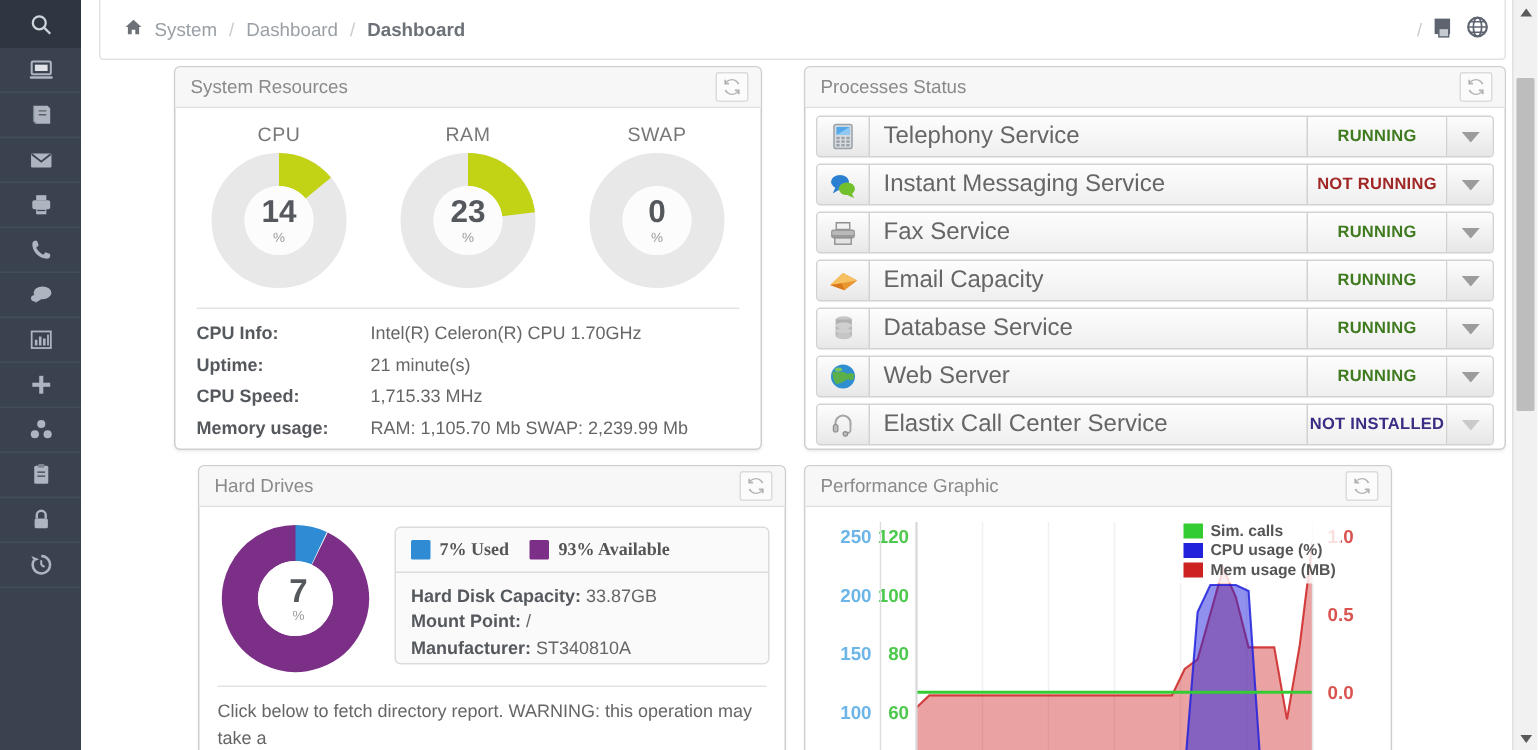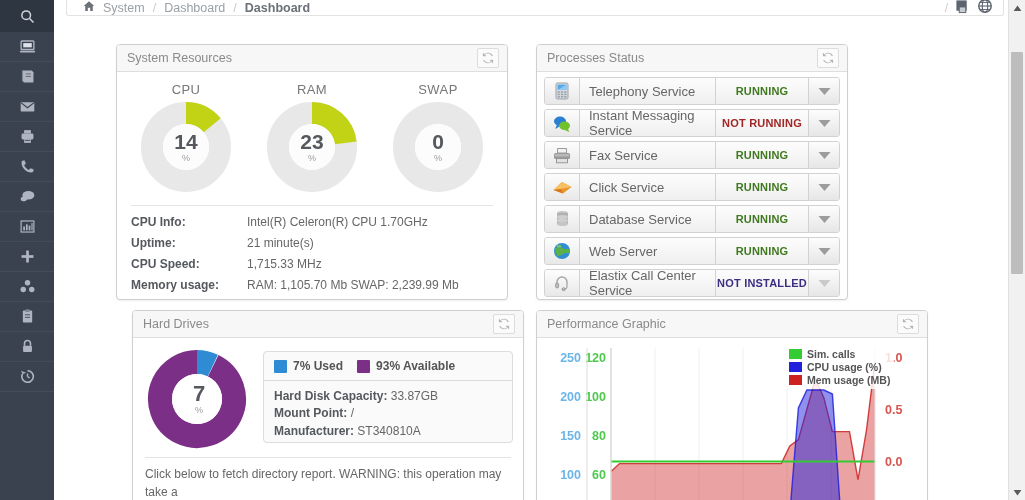--- a/index.html
+++ b/index.html
@@ -23,21 +23,21 @@
   .sb-item{
     height:29px;display:flex;align-items:center;justify-content:center;
     border-bottom:1px solid #434c5b;
     cursor:pointer;
   }
   .sb-item:first-of-type{border-top:1px solid #434c5b;}
   .sb-item svg{fill:#aeb5c0;}
 
   
   .topbar{
-    position:absolute;left:66px;top:0;width:938px;height:16px;
+    position:absolute;left:66px;top:0;width:938px;height:40px;
     background:#fff;border:1px solid #e2e2e2;border-top:none;
     border-radius:0 0 3px 3px;
     box-sizing:border-box;
     display:flex;align-items:center;
   }
   .crumbs{display:flex;align-items:center;gap:8px;padding-left:16px;flex:1;}
   .crumb{color:#9aa0a6;font-size:12.5px;}
   .crumb.active{color:#6b7177;font-weight:bold;}
   .crumb-sep{color:#cbcbcb;font-size:12.5px;}
   .home-icon{display:inline-block;}
@@ -94,35 +94,35 @@
   .gauge-num{font-size:21px;font-weight:bold;color:#55595e;line-height:1;}
   .gauge-pct{font-size:9px;color:#9b9b9b;margin-top:1px;}
   .sys-info{
     margin:6px 14px 0 14px;border-top:1px solid #e4e4e4;padding-top:9px;
   }
   .sys-row{display:flex;margin-bottom:7px;font-size:12px;}
   .sys-k{width:116px;font-weight:bold;color:#55595e;}
   .sys-v{color:#666;text-align:right;}
 
   
-  #procs{left:470px;top:16px;width:312px;height:256px;}
+  #procs{left:470px;top:16px;width:468px;height:256px;}
   .proc-list{padding:5px 7px 4px 7px;}
   .proc-row{
     display:flex;align-items:stretch;height:26px;margin-bottom:4px;
     border:1px solid #d2d2d2;border-radius:3px;overflow:hidden;
     background:linear-gradient(#fdfdfd,#ececec);
   }
   .proc-ico{
     width:34px;display:flex;align-items:center;justify-content:center;
     border-right:1px solid #d2d2d2;
     background:linear-gradient(#fdfdfd,#e8e8e8);
   }
   .proc-name{
     flex:1;display:flex;align-items:center;padding-left:9px;
-    font-size:13px;color:#666;
+    font-size:16px;color:#666;
     background:linear-gradient(#fdfdfd,#efefef);
     border-right:1px solid #d2d2d2;
   }
   .proc-status{
     width:92px;display:flex;align-items:center;justify-content:center;
     font-size:11px;font-weight:bold;letter-spacing:.2px;
     background:linear-gradient(#fdfdfd,#efefef);
     border-right:1px solid #d2d2d2;
   }
   .st-running{color:#3f7a1f;}
@@ -144,21 +144,21 @@
   .hdd-num{font-size:22px;font-weight:bold;color:#55595e;line-height:1;}
   .hdd-pct{font-size:9px;color:#9b9b9b;}
   .hdd-box{
     flex:1;border:1px solid #dcdcdc;border-radius:4px;background:#fafafa;
     margin-top:4px;height:92px;box-sizing:border-box;
   }
   .hdd-legend{
     display:flex;align-items:center;gap:14px;padding:7px 10px;
     border-bottom:1px solid #dcdcdc;
   }
-  .lg{display:flex;align-items:center;gap:6px;font-size:12px;color:#555;font-weight:bold;}
+  .lg{display:flex;align-items:center;gap:6px;font-size:12px;color:#555;font-weight:bold;font-family:Liberation Serif, serif;}
   .lg .sw{width:13px;height:13px;border-radius:1px;}
   .hdd-facts{padding:7px 10px;font-size:12px;line-height:1.45;color:#666;}
   .hdd-facts b{color:#55595e;}
   .hdd-note{
     margin:6px 12px 0 12px;border-top:1px solid #e4e4e4;padding-top:7px;
     font-size:12px;color:#666;line-height:1.5;
   }
 
   
   #perf{left:470px;top:282px;width:392px;height:215px;}
@@ -463,21 +463,21 @@
         </div>
 
         <div class="proc-row">
           <span class="proc-ico">
             <svg width="21" height="16" viewBox="0 0 21 16">
               <path d="M1.5 11 L10 3 L19.5 8 L11 14.5 Z" fill="#e8962f"></path>
               <path d="M1.5 11 L10 3 L19.5 8 Z" fill="#f6c063"></path>
               <path d="M1.5 11 L9 10 L11 14.5 Z" fill="#d9791b"></path>
             </svg>
           </span>
-          <span class="proc-name">Click Service</span>
+          <span class="proc-name">Email Capacity</span>
           <span class="proc-status st-running">RUNNING</span>
           <span class="proc-drop">
             <svg width="13" height="9" viewBox="0 0 13 9">
                 <path d="M0.5 1 L12.5 1 L6.5 8 Z" fill="#9c9c9c"></path>
               </svg>
           </span>
         </div>
 
         <div class="proc-row">
           <span class="proc-ico">

